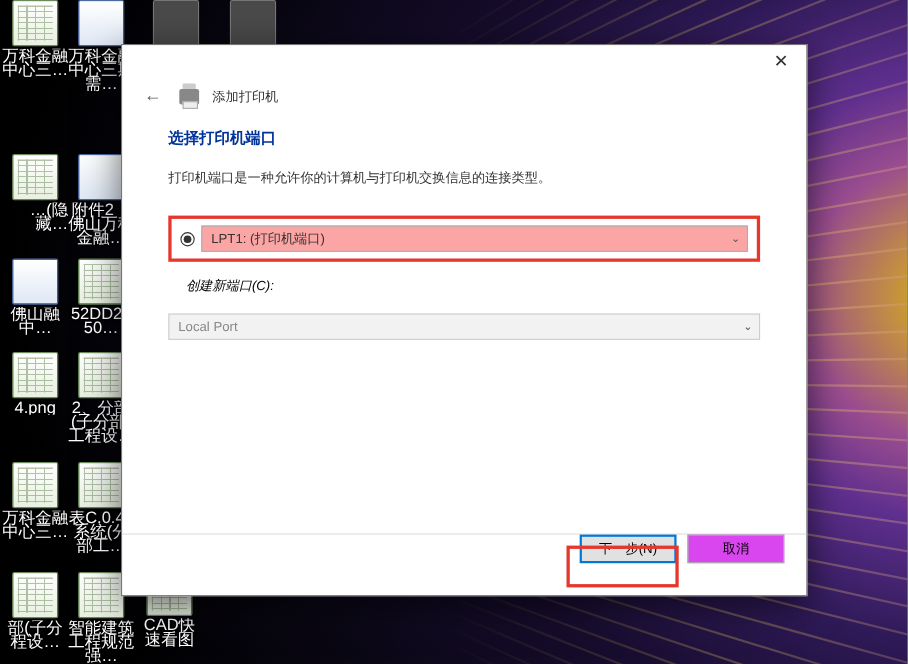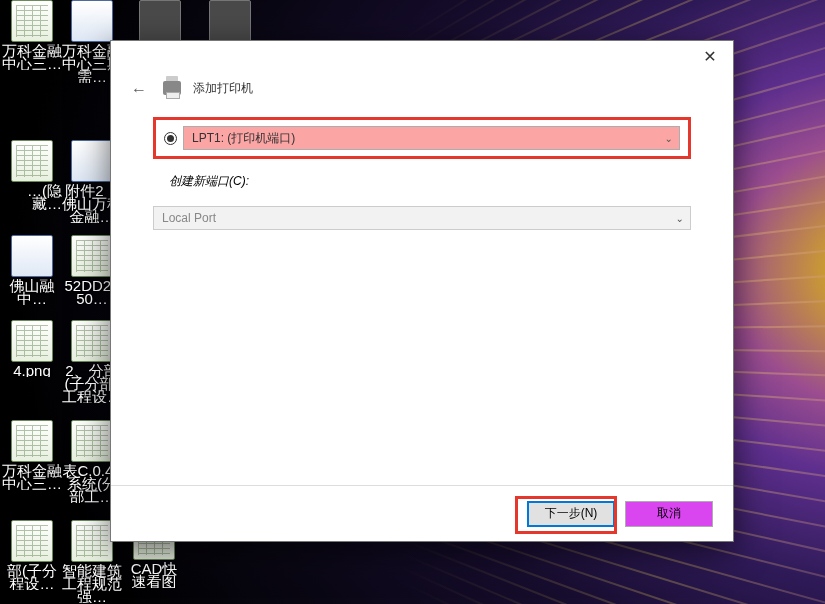--- a/index.html
+++ b/index.html
@@ -103,21 +103,21 @@
   .select .chev {
     position:absolute; right:6px; top:50%; transform:translateY(-50%);
     font-size:10px; color:#555;
   }
   .sub-row { display:flex; align-items:center; margin-top:16px; padding-left:0; }
 
   .second-opt { margin:14px 0 10px 10px; display:flex; align-items:center; gap:6px;font-style:italic; }
 
   .footer {
     border-top:1px solid #ddd; height:56px; display:flex;
-    align-items:center; justify-content:flex-end; gap:10px; padding-right:20px;
+    align-items:flex-start; justify-content:flex-end; gap:10px; padding-right:20px;
     position:relative;
   }
   .btn {
     min-width:88px; height:26px; border:1px solid #adadad; background:#d946ef;
     font-size:12px; display:flex; align-items:center; justify-content:center;
     cursor:pointer;
   }
   .btn.primary { border:2px solid #0078d7; background:#e1e1e1; }
   .next-highlight {
     position:absolute; border:3px solid #e5372c;
@@ -244,20 +244,22 @@
 
   <div class="header-row">
     <div class="back-arrow">
       <span>←</span>
     </div>
     <div class="printer-icon"></div>
     <div class="header-title">添加打印机</div>
   </div>
 
   <div class="content">
+    <div class="page-title">选择打印机端口</div>
+    <div class="page-desc">打印机端口是一种允许你的计算机与打印机交换信息的连接类型。</div>
 
     <div class="highlight-box">
       <div class="opt-row">
         <div class="radio checked"></div>
         <div class="select">
           <span>LPT1: (打印机端口)</span>
           <span class="chev">⌄</span>
         </div>
       </div>
     </div>

